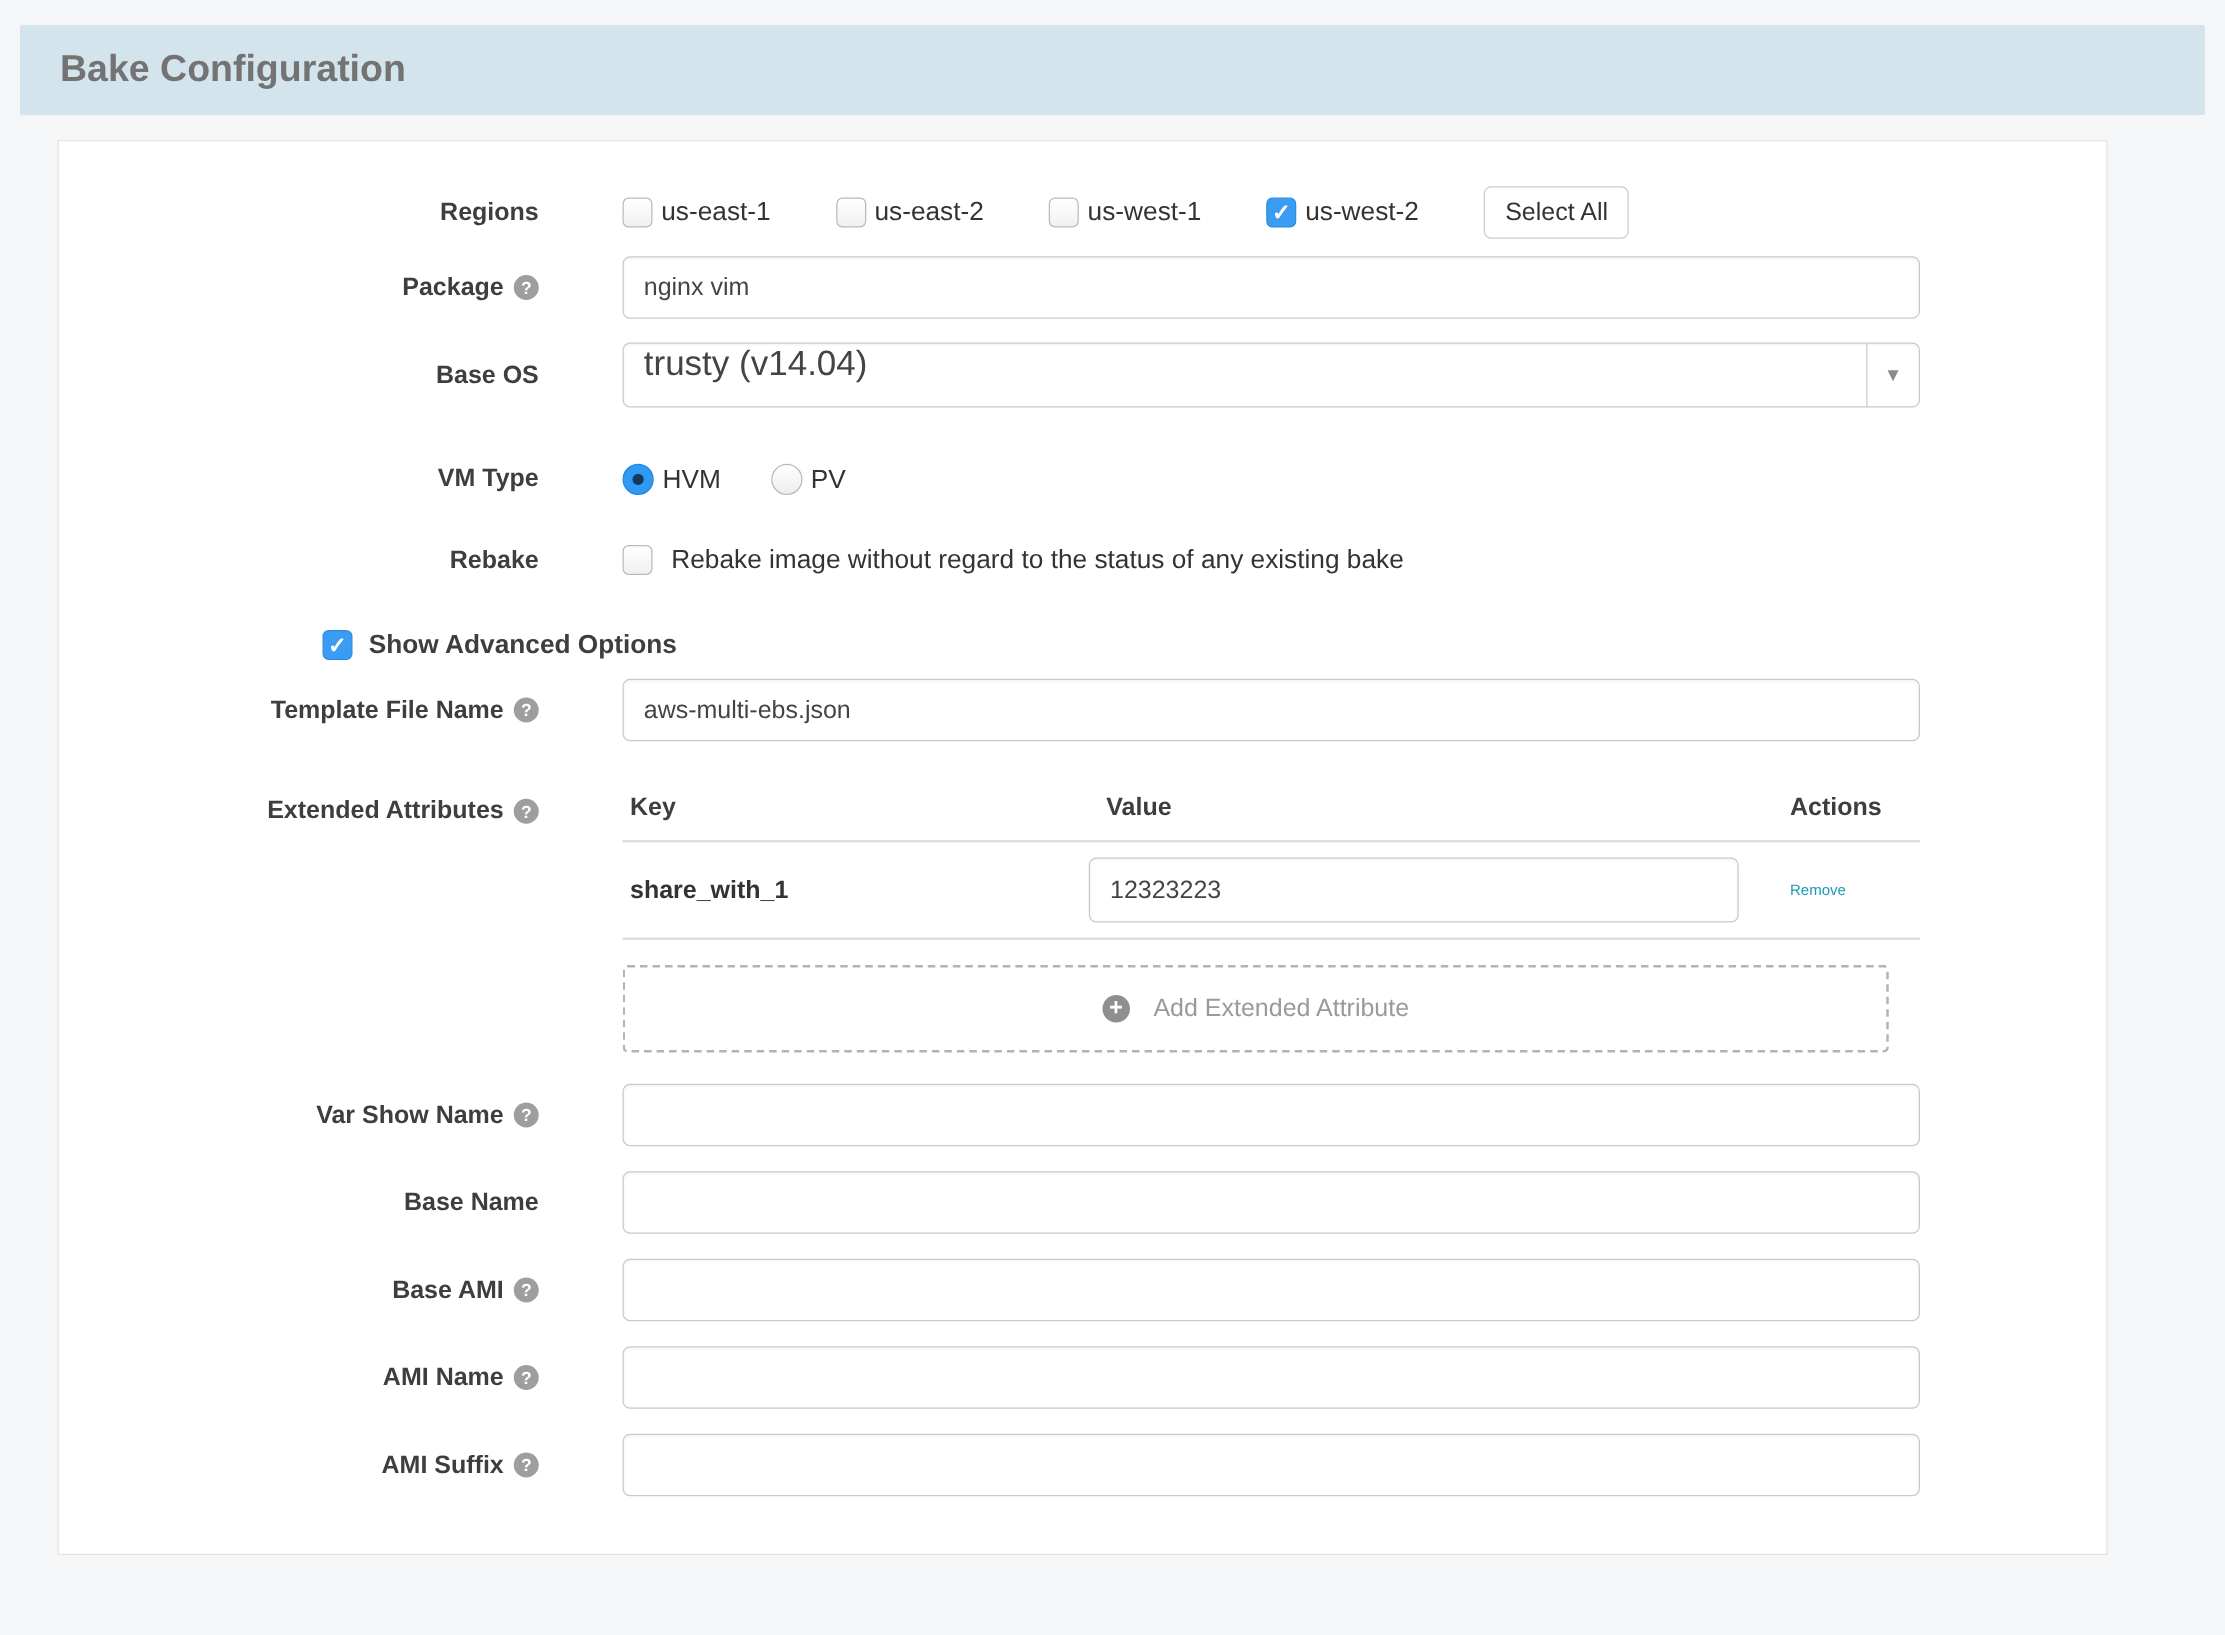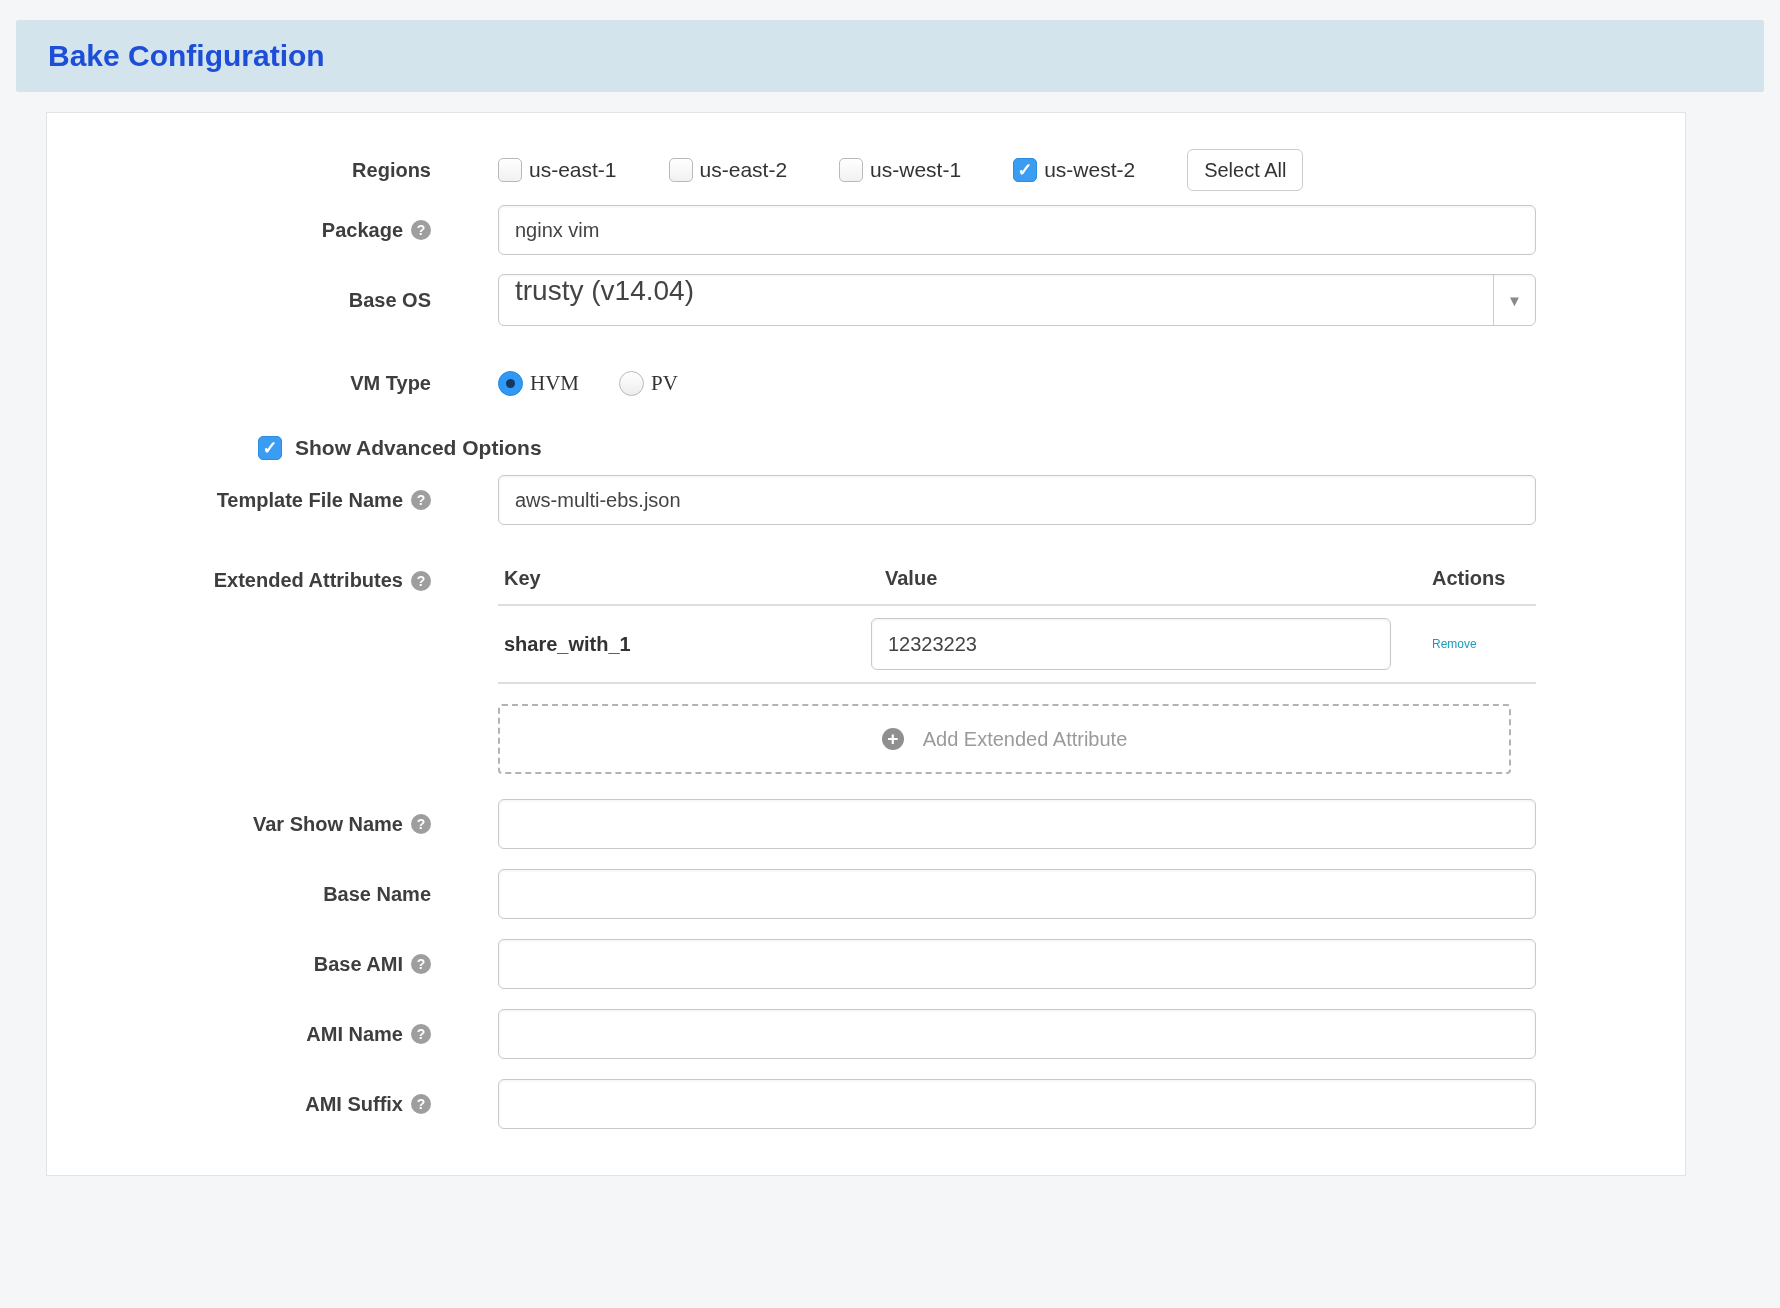--- a/index.html
+++ b/index.html
@@ -1,20 +1,20 @@
 <!DOCTYPE html>
 <html><head>
 <meta charset="utf-8">
 <style>
   * { margin:0; padding:0; box-sizing:border-box; }
   html,body { background:#f5f6f7; }
   .page { width:1780px; height:1308px; background:#f5f6f7; font-family:"Liberation Sans",sans-serif; overflow:hidden; }
 
   .title-bar { margin:20px 16px 0; height:72px; background:#d3e4ec; display:flex; align-items:center; padding-left:32px; border-radius:2px; }
-  .title { font-size:30px; font-weight:bold; color:#1d4ed8; }
+  .title { font-size:30px; font-weight:bold; color:#737373; }
 
   .panel { margin:20px 0 0 46px; width:1640px; background:#ffffff; border:1px solid #e3e3e3; padding:36px 0 46px; }
 
   .row { display:flex; align-items:center; }
   .row.top { align-items:flex-start; }
   .lbl { width:384px; display:flex; justify-content:flex-end; align-items:center; gap:8px; font-weight:bold; font-size:20px; color:#3e3e3e; flex:none; }
   .ctrl { margin-left:67px; width:1038px; }
 
   .text-input { width:100%; height:50px; border:1px solid #c9c9c9; border-radius:6px; font-size:20px; color:#444; padding:0 16px; box-shadow:inset 0 1px 3px rgba(0,0,0,.06); outline:none; background:#fff; font-family:inherit; }
 
@@ -111,34 +111,43 @@
       <div class="ctrl">
         <div class="select-box">
           <span>trusty (v14.04)</span>
           <span class="select-arrow"></span>
         </div>
       </div>
     </div>
 
     <div class="row" style="margin-bottom:40px;">
       <div class="lbl">VM Type</div>
-      <div class="ctrl" style="display:flex;align-items:center;gap:40px;font-family:Liberation Serif, serif;">
+      <div class="ctrl" style="display:flex;align-items:center;gap:40px;">
         <label class="cb-item">
           <span class="radio on">
               <span class="radio-dot"></span>
             </span>
           <span>HVM</span>
         </label>
         <label class="cb-item">
           <span class="radio"></span>
           <span>PV</span>
         </label>
       </div>
     </div>
 
+    <div class="row" style="margin-bottom:44px;">
+      <div class="lbl">Rebake</div>
+      <div class="ctrl">
+        <label class="rebake-item">
+          <span class="cb"></span>
+          <span>Rebake image without regard to the status of any existing bake</span>
+        </label>
+      </div>
+    </div>
 
     <label class="adv-row" style="margin-bottom:15px;padding-left:38px;">
       <span class="cb on">
           <span class="check-mark"></span>
         </span>
       <span>Show Advanced Options</span>
     </label>
 
     <div class="row" style="margin-bottom:42px;">
       <div class="lbl">

